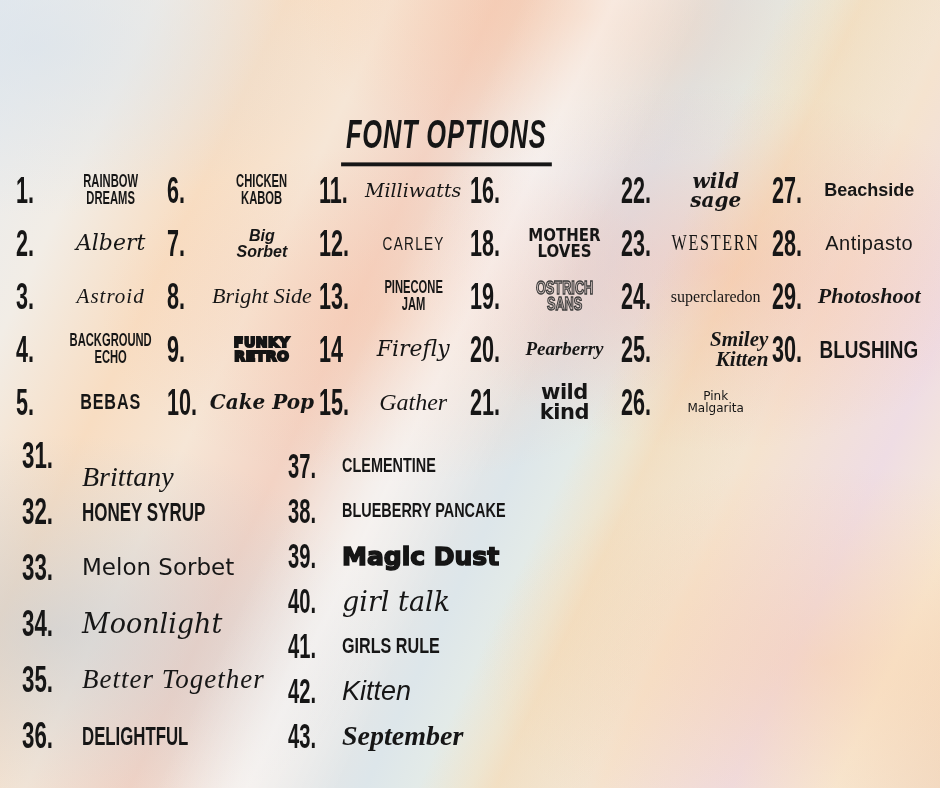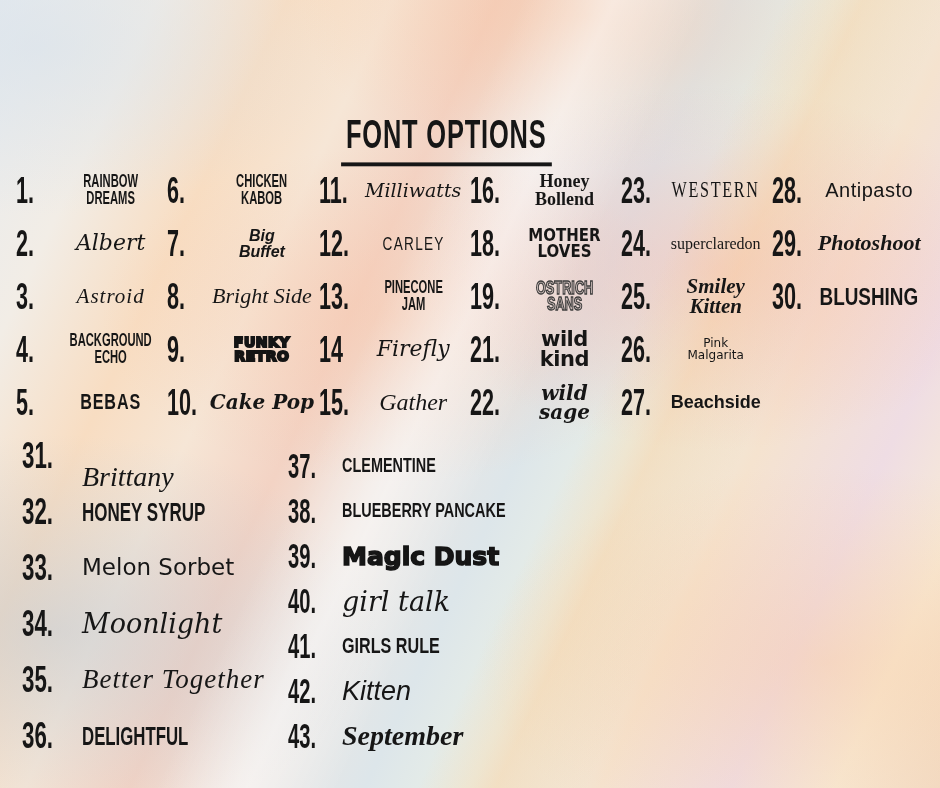--- a/index.html
+++ b/index.html
@@ -12,21 +12,21 @@
       linear-gradient(115deg, rgba(252,203,150,0) 60%, rgba(252,203,150,.40) 66%, rgba(252,203,150,0) 73%),
       radial-gradient(ellipse 420px 260px at 76% 34%, rgba(246,178,170,.50), rgba(246,178,170,0) 70%),
       radial-gradient(ellipse 420px 240px at 42% 40%, rgba(249,196,166,.42), rgba(249,196,166,0) 70%),
       radial-gradient(ellipse 500px 280px at 88% 84%, rgba(250,196,150,.40), rgba(250,196,150,0) 70%),
       radial-gradient(ellipse 460px 280px at 6% 80%, rgba(178,196,214,.45), rgba(178,196,214,0) 70%),
       radial-gradient(ellipse 440px 240px at 4% 6%, rgba(216,226,235,.62), rgba(216,226,235,0) 70%),
       radial-gradient(ellipse 400px 220px at 62% 2%, rgba(249,190,150,.45), rgba(249,190,150,0) 70%),
       linear-gradient(115deg,#e7ebef 0%,#f2ede6 12%,#f8ddc2 22%,#f6e6d6 30%,#f3d3c4 38%,#efe7e2 46%,#dde6ea 56%,#e9efe6 64%,#f5e3cf 74%,#efdde4 84%,#f7ead6 92%,#f2dcc6 100%);
   }
   .title{
-    position:absolute;top:118px;left:0;right:48px;text-align:center;
+    position:absolute;top:118px;left:0;right:48px;text-align:center;font-style:italic;
   }
   .title span{
     display:inline-block;font-weight:700;font-size:31px;letter-spacing:1px;
     transform:scale(.82,1.3);border-bottom:3px solid #161616;padding:0 6px 3px;
   }
   .grid{
     position:absolute;left:16px;top:164px;width:908px;
     display:grid;grid-auto-flow:column;
     grid-template-rows:repeat(5,53px);grid-template-columns:repeat(6,1fr);column-gap:4px;
   }
@@ -58,21 +58,21 @@
   .f15{font:italic 400 24px "Liberation Serif",serif;}
   .f16{font:700 18px "Liberation Serif",serif;}
   .f17{font:italic 400 22px "Liberation Serif",serif;}
   .f18{font:700 15px "DejaVu Sans",sans-serif;transform:scaleY(1.15);}
   .f19{font:700 15px "Liberation Sans",sans-serif;color:rgba(60,60,60,.18);-webkit-text-stroke:1.1px #3d3d3d;transform:scale(.85,1.2);}
   .f20{font:italic 700 19px "Liberation Serif",serif;}
   .f21{font:700 21px "DejaVu Sans",sans-serif;letter-spacing:-.5px;}
   .f22{font:italic 700 20px "DejaVu Serif",serif;}
   .f23{font:400 19px "Liberation Serif",serif;letter-spacing:2px;transform:scale(.85,1.25);}
   .f24{font:400 16px "Liberation Serif",serif;}
-  .f25{font:italic 700 21px "Liberation Serif",serif;}
+  .f25{font:italic 700 21px "Liberation Serif",serif;text-align:right;}
   .f26{font:400 12px "DejaVu Sans",sans-serif;}
   .f27{font:700 18px "Liberation Sans",sans-serif;}
   .f28{font:400 20px "Liberation Sans",sans-serif;letter-spacing:.5px;}
   .f29{font:italic 700 22px "Liberation Serif",serif;}
   .f30{font:700 21px "Liberation Sans",sans-serif;transform:scale(.9,1.1);}
   .f31{font:italic 400 28px "Liberation Serif",serif;margin-top:42px;}
   .f32{font:700 20px "Liberation Sans",sans-serif;transform:scale(.85,1.25);transform-origin:left center;}
   .f33{font:400 23px "DejaVu Sans",sans-serif;}
   .f34{font:italic 400 27px "DejaVu Serif",serif;}
   .f35{font:italic 400 27px "Liberation Serif",serif;letter-spacing:1px;}
@@ -118,21 +118,21 @@
       <span class="gname fname f5">BEBAS</span>
     </div>
   <div class="cell">
       <span class="num">6.</span>
       <span class="gname fname f6">CHICKEN
 KABOB</span>
     </div>
   <div class="cell">
       <span class="num">7.</span>
       <span class="gname fname f7">Big
-Buffet</span>
+Sorbet</span>
     </div>
   <div class="cell">
       <span class="num">8.</span>
       <span class="gname fname f8">Bright Side</span>
     </div>
   <div class="cell">
       <span class="num">9.</span>
       <span class="gname fname f9">FUNKY
 RETRO</span>
     </div>
@@ -156,34 +156,36 @@
   <div class="cell">
       <span class="num">14</span>
       <span class="gname fname f14">Firefly</span>
     </div>
   <div class="cell">
       <span class="num">15.</span>
       <span class="gname fname f15">Gather</span>
     </div>
   <div class="cell">
       <span class="num">16.</span>
-      <span class="gname fname f16">Honey
-Bollend</span>
     </div>
   <div class="cell">
       <span class="num">18.</span>
       <span class="gname fname f18">MOTHER
 LOVES</span>
     </div>
   <div class="cell">
       <span class="num">19.</span>
       <span class="gname fname f19">OSTRICH
 SANS</span>
     </div>
   <div class="cell">
+      <span class="num">20.</span>
+      <span class="gname fname f20">Pearberry</span>
+    </div>
+  <div class="cell">
       <span class="num">21.</span>
       <span class="gname fname f21">wild
 kind</span>
     </div>
   <div class="cell">
       <span class="num">22.</span>
       <span class="gname fname f22">wild
 sage</span>
     </div>
   <div class="cell">

